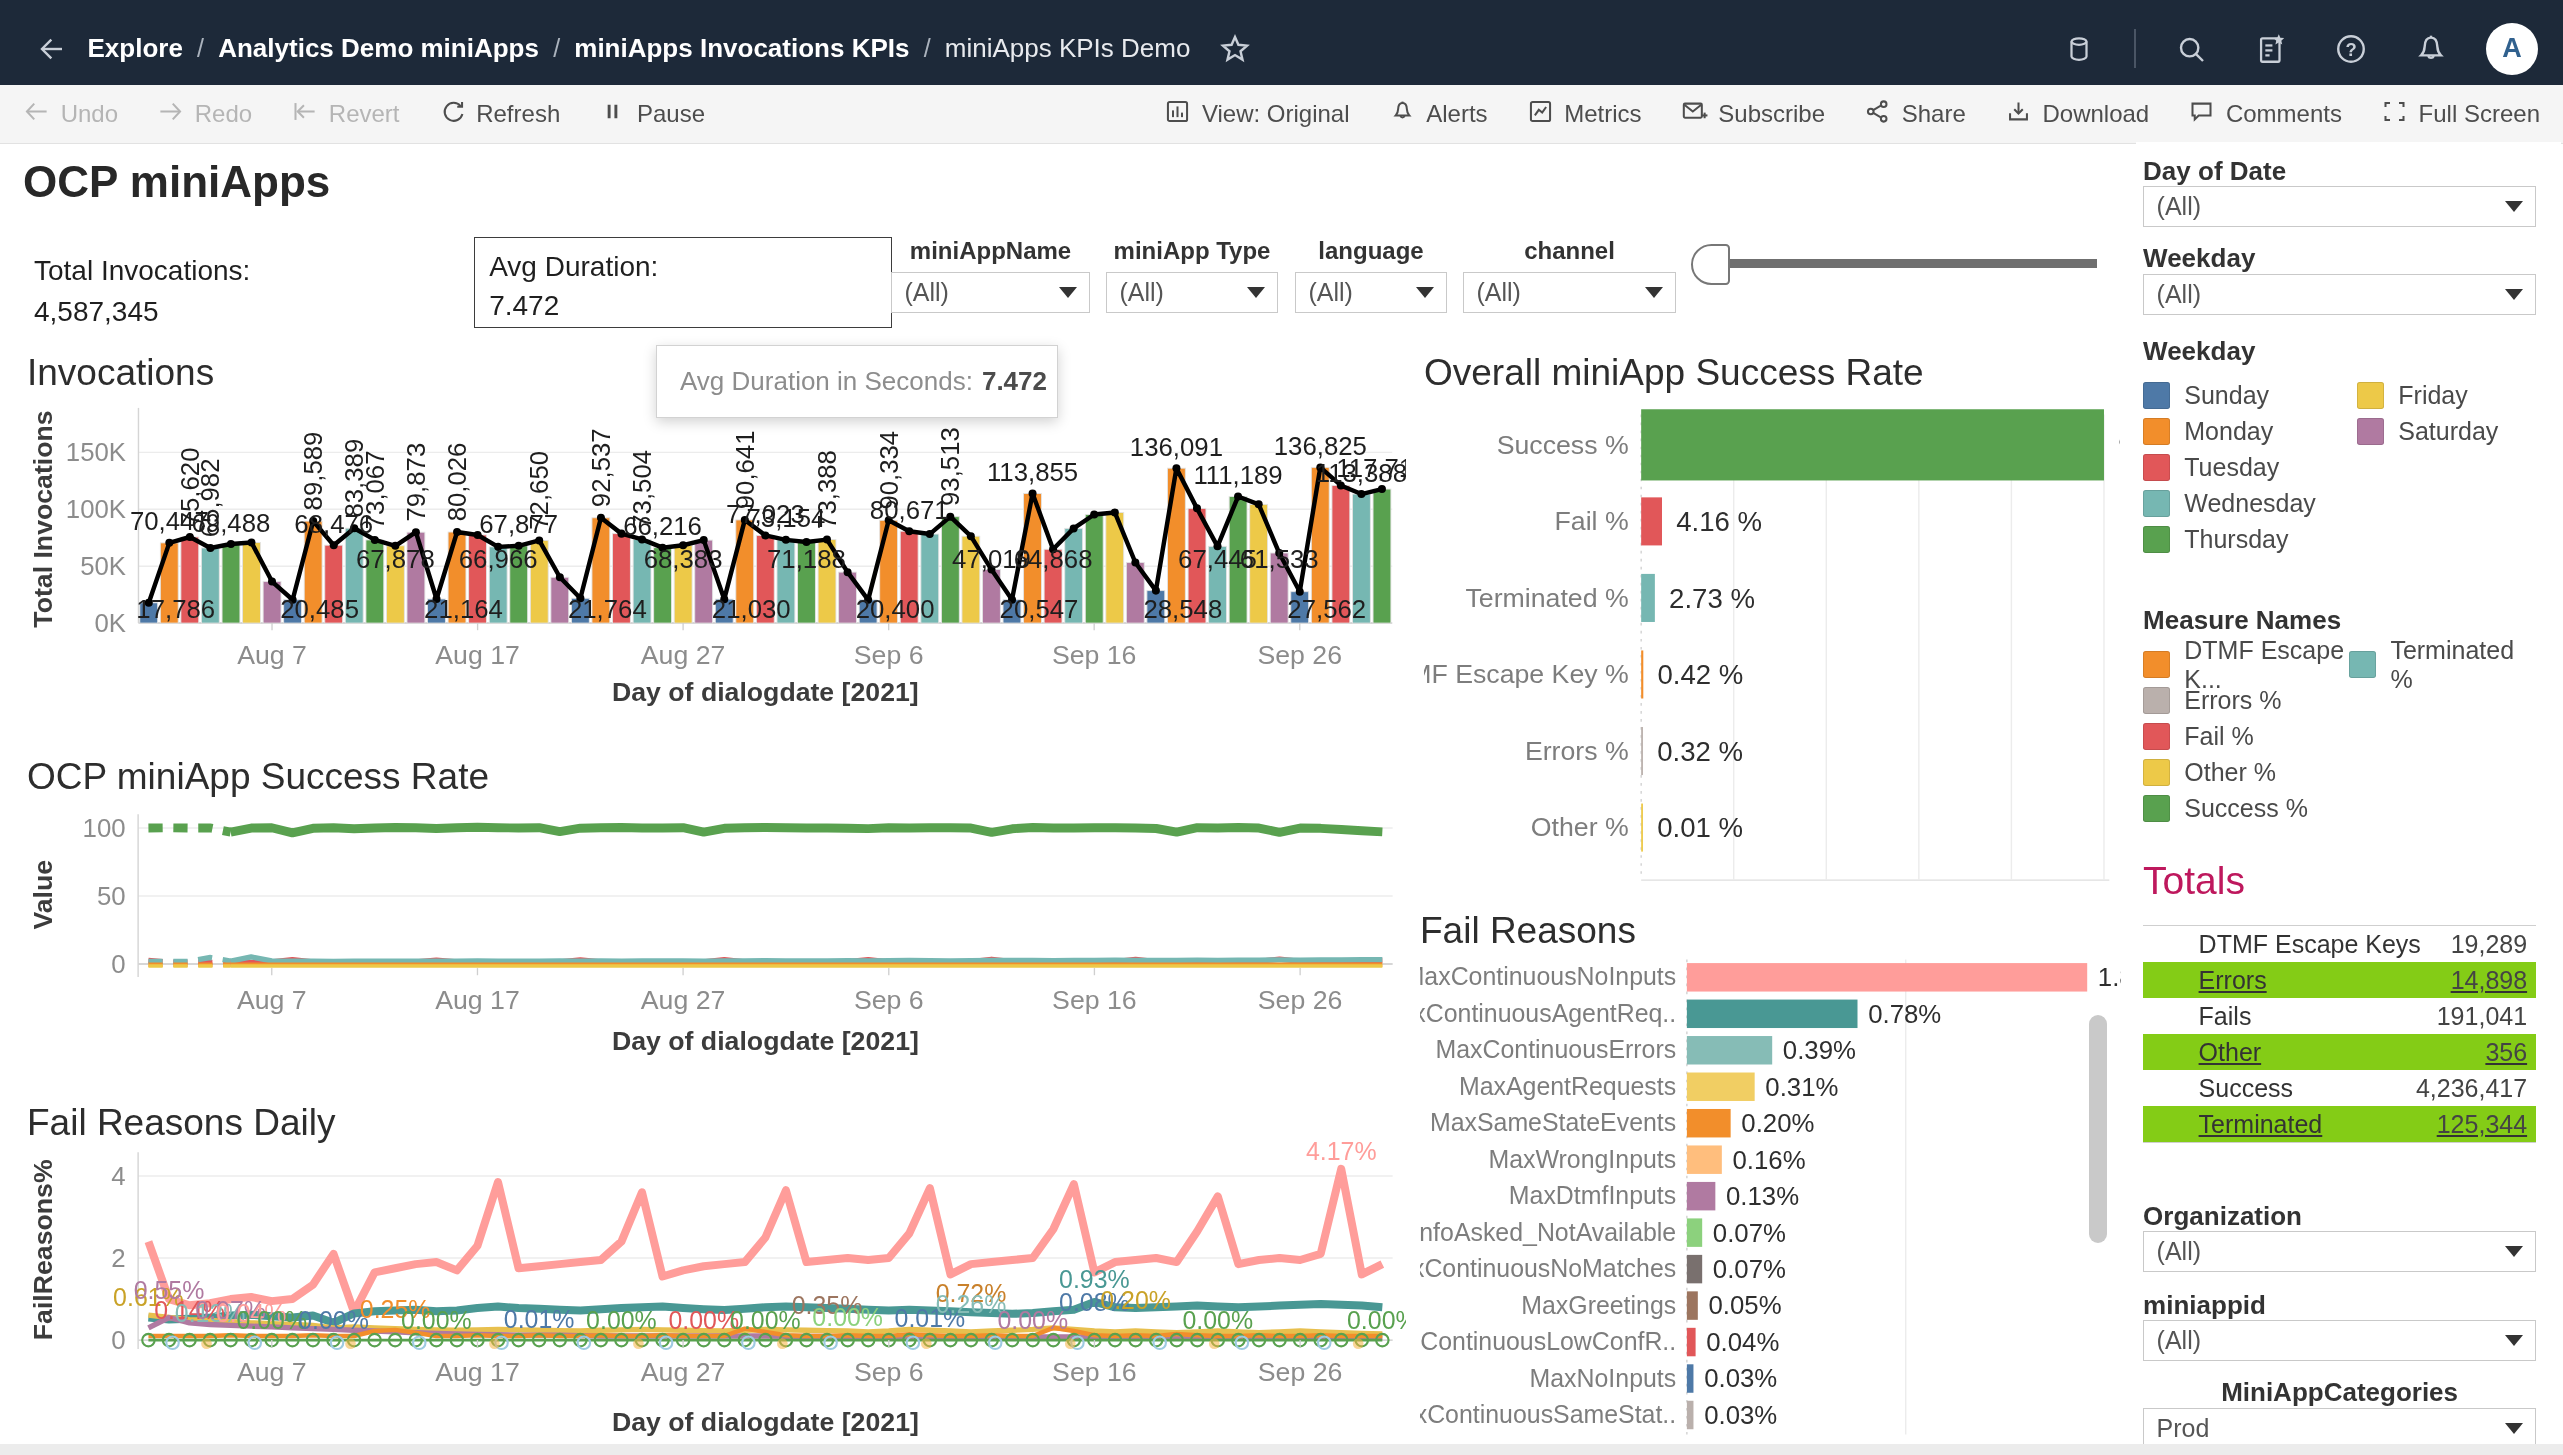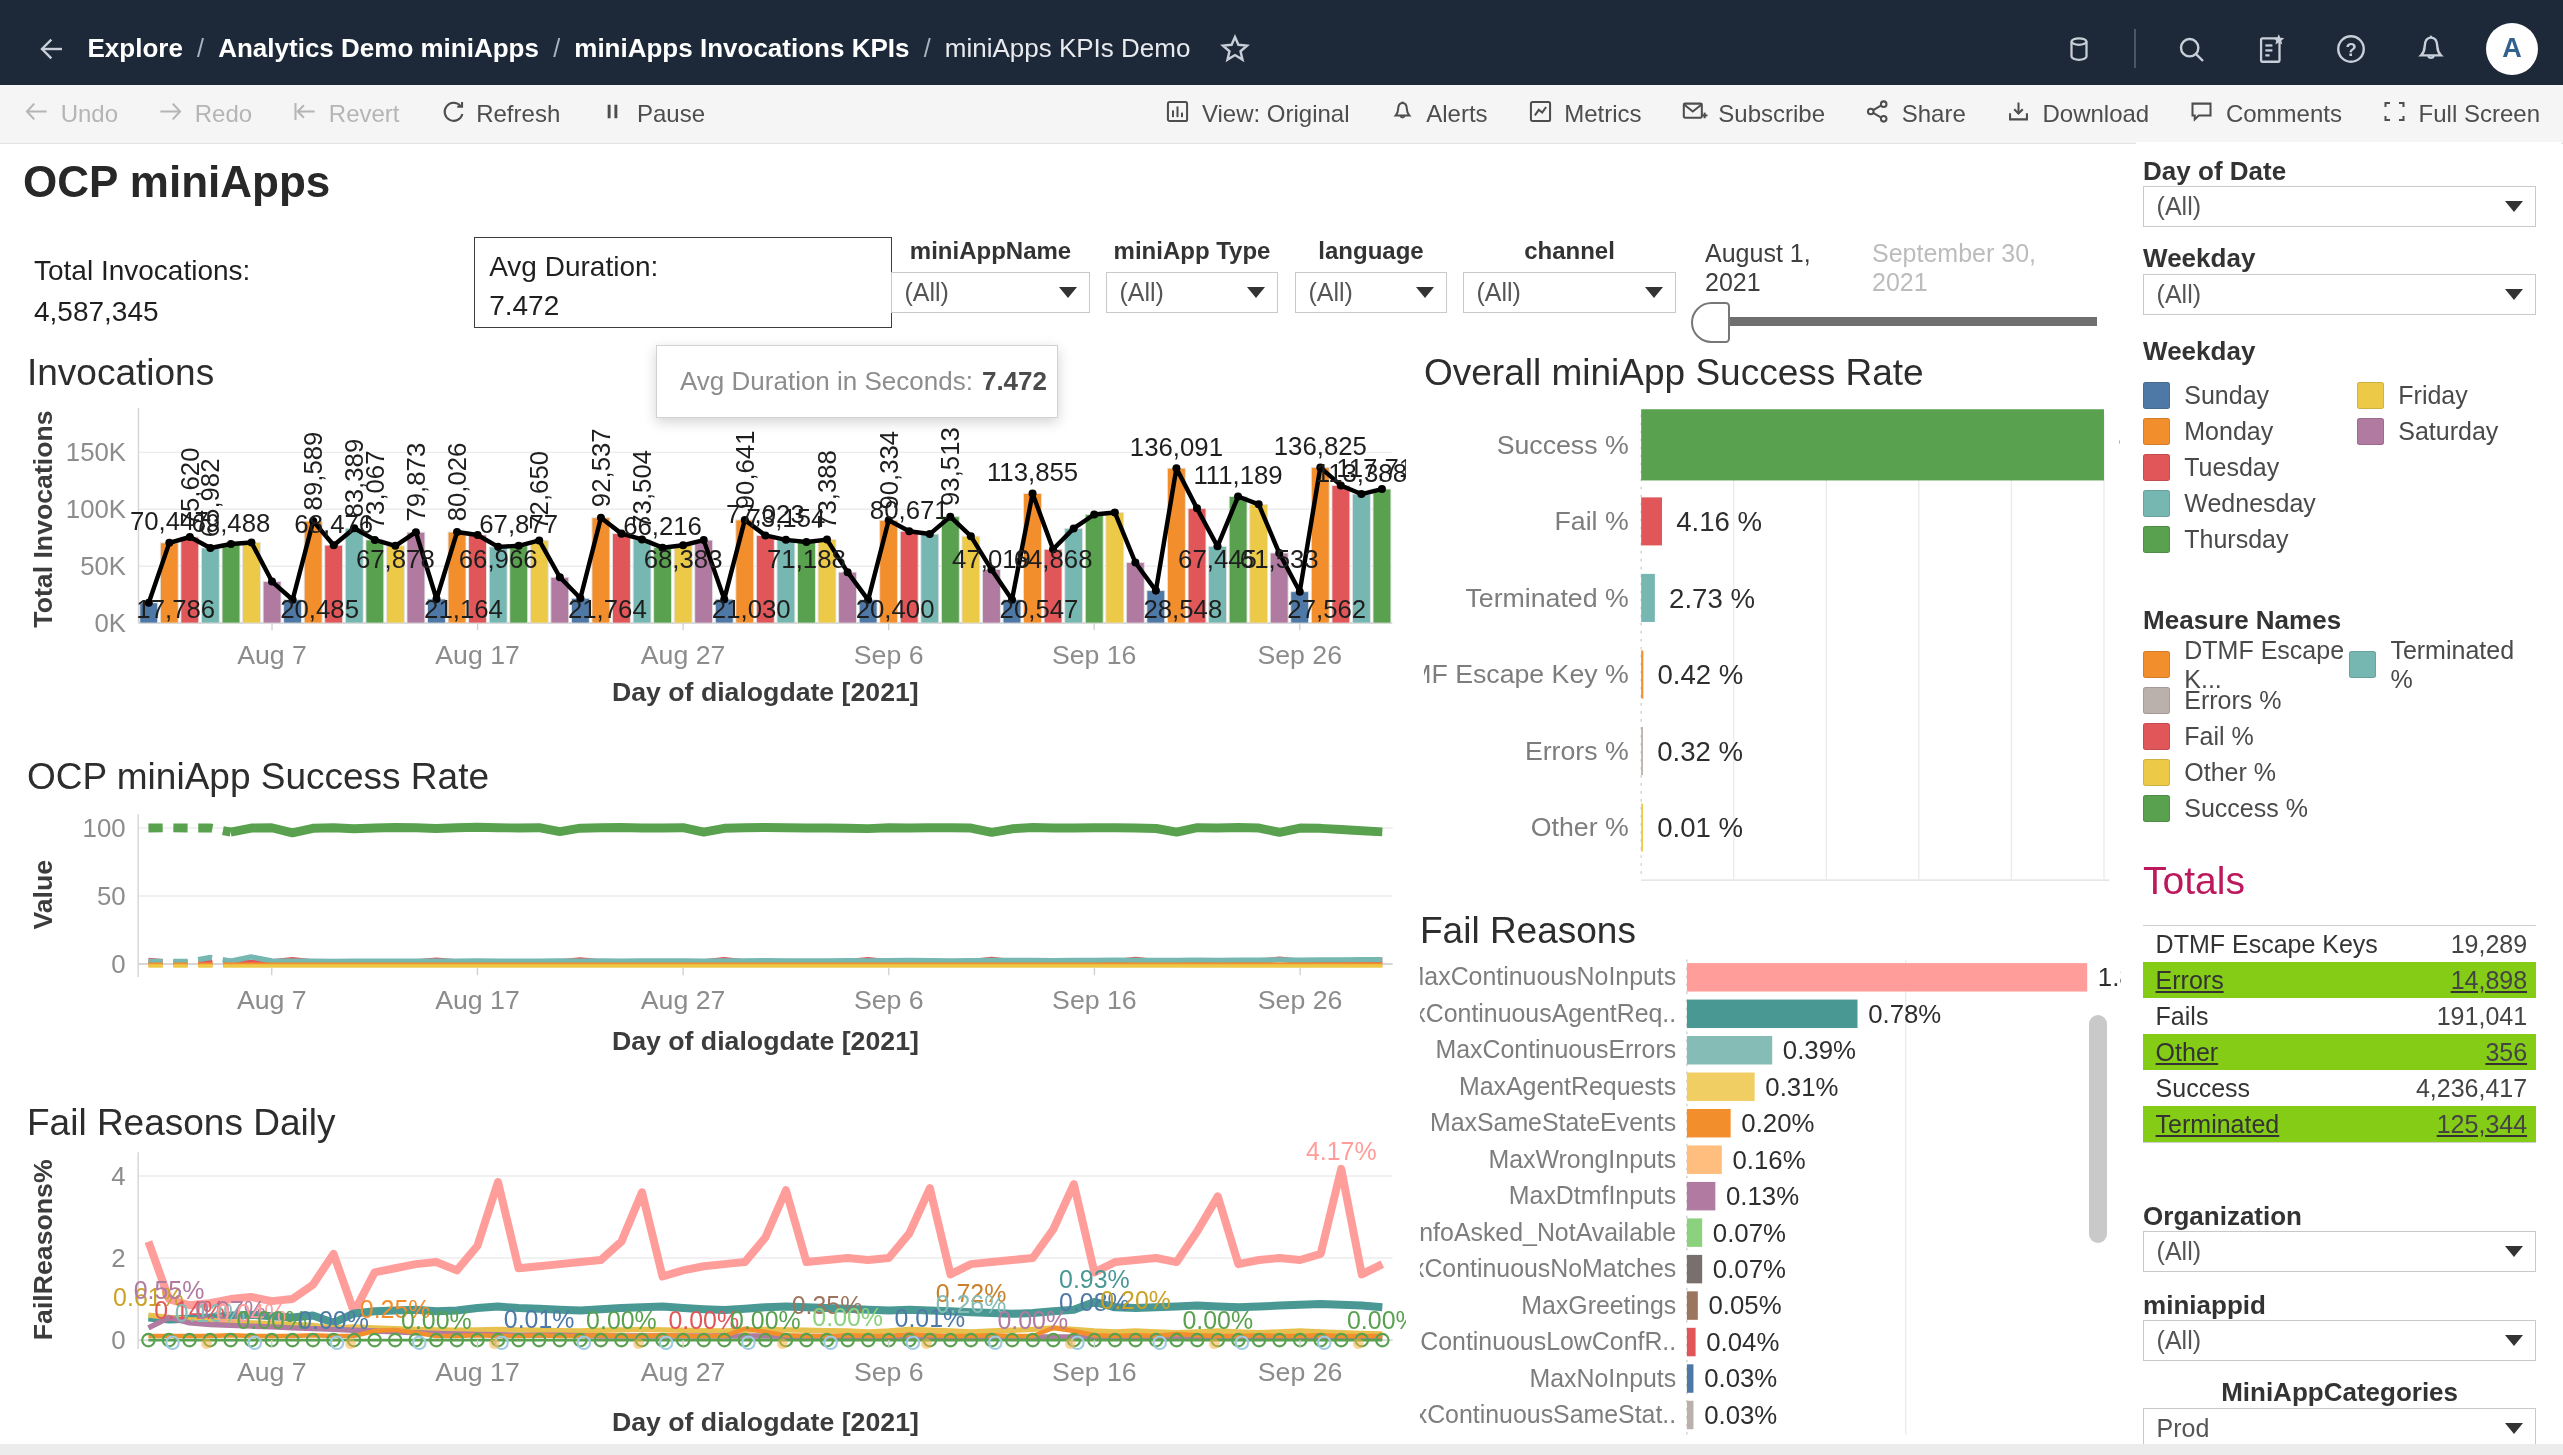--- a/index.html
+++ b/index.html
@@ -58,21 +58,21 @@
   .sb-label { font-size:26px; font-weight:600; color:#333; }
   .legend-title { font-size:26px; font-weight:600; color:#333; }
   .legend-grid { display:flex; }
   .legend-col { display:flex; flex-direction:column; }
   .legend-item { display:flex; align-items:center; height:36px; font-size:25px; color:#4a4a4a; }
   .swatch { width:27px; height:27px; border-radius:2.7px; margin-right:14.2px; flex:none; box-shadow:inset 0 0 0 0.9px rgba(0,0,0,.12); }
   .totals-title { font-size:39px; font-weight:500; color:#be185d; }
   .totals-table { width:393px; border-top:1.8px solid #cfcfcf; border-bottom:1.8px solid #cfcfcf; }
   .totals-row { display:flex; height:36px; align-items:center; font-size:25px; padding:0 9px 0 12.5px; }
   .totals-row.alt { background:#84cc16;text-decoration:underline; }
-  .totals-row .t-label { color:#333; font-weight:500; }
+  .totals-row .t-label { color:#333; font-weight:500;margin-left:43px; }
   .totals-row .t-value { margin-left:auto; color:#444; }
 </style>
 </head>
 <body>
 
 <div class="topnav">
   <span class="icon-btn">
     <svg width="32" height="32" viewBox="0 0 24 24" fill="none" stroke="currentColor" stroke-width="1.8">
         <path d="M13 5 L6 12 L13 19"></path>
         <line x1="6" y1="12" x2="21" y2="12"></line>
@@ -278,24 +278,20 @@
     <div class="filter-block" style="left: 1463px; top: 237px; width: 213px;">
       <div class="filter-label">channel</div>
     <div class="dropdown">
         <span>(All)</span>
         <span class="caret"></span>
       </div>
     </div>
   </div>
 
 <div class="slider-wrap">
-  <div class="slider-labels">
-    <span class="slider-start">August 1, 2021</span>
-    <span class="slider-end">September 30, 2021</span>
-  </div>
   <div class="slider-track">
     <div class="slider-handle"></div>
   </div>
 </div>
 
 <div class="tooltip">
   <span>Avg Duration in Seconds:</span>
   <b>7.472</b>
 </div>
 

